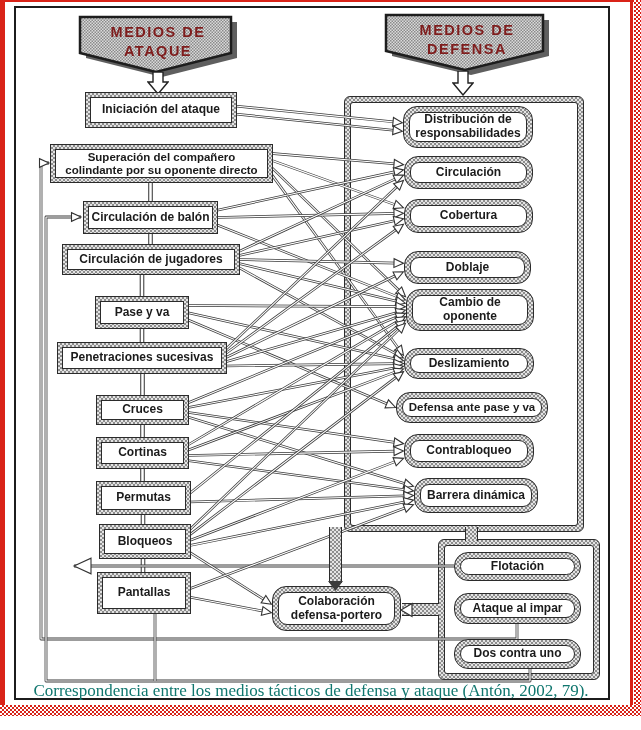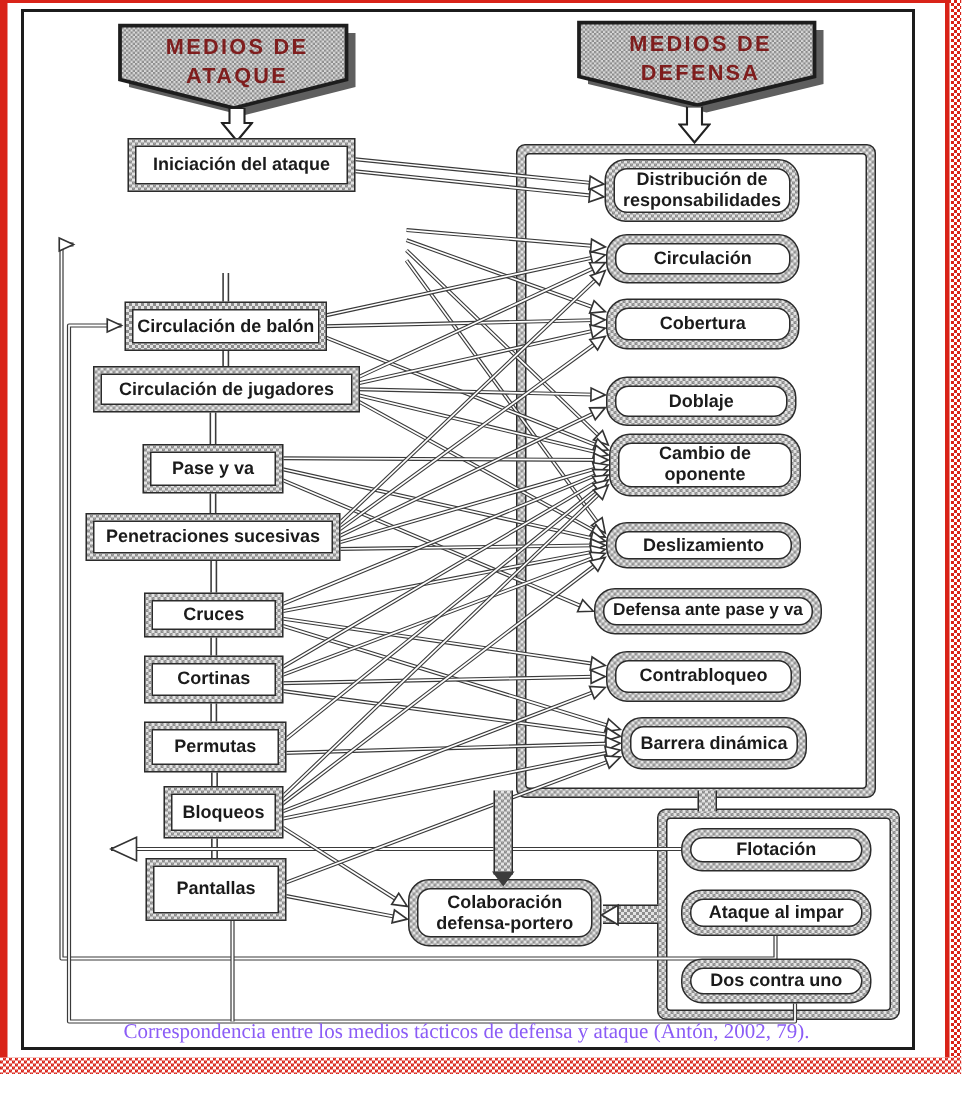--- a/index.html
+++ b/index.html
@@ -36,21 +36,21 @@
 
   .blockarrow{position:absolute;z-index:3;}
 
   .tbar{position:absolute;z-index:3;box-sizing:border-box;}
   .tbar.v{border-left:1.2px solid #2b2b2b;border-right:1.2px solid #2b2b2b;}
   .tbar.h{border-top:1.2px solid #2b2b2b;border-bottom:1.2px solid #2b2b2b;}
 
   .static-arrows{position:absolute;left:0;top:0;z-index:4;pointer-events:none;}
 
   .caption{position:absolute;left:20px;top:681px;width:582px;text-align:center;
-    font-family:"Liberation Serif",serif;font-size:14px;color:#8b5cf6;z-index:4;}
+    font-family:"Liberation Serif",serif;font-size:17px;color:#0f766e;z-index:4;}
 
   .red-left{position:absolute;left:0;top:0;width:5px;height:716px;background:#d92318;z-index:5;}
   .red-top{position:absolute;left:0;top:0;width:641px;height:2px;background:#d92318;z-index:5;}
   .red-line-right{position:absolute;left:630px;top:0;width:3px;height:716px;background:#d92318;z-index:5;}
   .red-band-right{position:absolute;left:634px;top:0;width:7px;height:716px;z-index:5;}
   .red-band-bottom{position:absolute;left:0;top:705px;width:641px;height:11px;z-index:5;}
 </style>
 </head>
 <body>
 
@@ -240,20 +240,24 @@
   <svg class="blockarrow" style="left:147px;top:72px" width="22" height="23" viewBox="0 0 22 23">
     <polygon points="6,0 16,0 16,10 21,10 11,22 1,10 6,10" fill="#fff" stroke="#222" stroke-width="1.4"></polygon>
   </svg>
   <svg class="blockarrow" style="left:452px;top:71px" width="22" height="25" viewBox="0 0 22 25">
     <polygon points="6,0 16,0 16,12 21,12 11,24 1,12 6,12" fill="#fff" stroke="#222" stroke-width="1.4"></polygon>
   </svg>
 
   <div class="node checker" id="n-iniciacion" style="left:85px;top:92px;width:152px;height:36px">
       <div class="inner">Iniciación del ataque</div>
     </div>
+  <div class="node checker" id="n-superacion" style="left:50px;top:144px;width:223px;height:39px">
+      <div class="inner" style="font-size:11.5px">Superación del compañero
+colindante por su oponente directo</div>
+    </div>
   <div class="node checker" id="n-circulacion_balon" style="left:83px;top:201px;width:135px;height:33px">
       <div class="inner">Circulación de balón</div>
     </div>
   <div class="node checker" id="n-circulacion_jugadores" style="left:62px;top:244px;width:178px;height:31px">
       <div class="inner">Circulación de jugadores</div>
     </div>
   <div class="node checker" id="n-pase_y_va" style="left:95px;top:296px;width:94px;height:33px">
       <div class="inner">Pase y va</div>
     </div>
   <div class="node checker" id="n-penetraciones" style="left:57px;top:342px;width:170px;height:32px">
@@ -261,21 +265,21 @@
     </div>
   <div class="node checker" id="n-cruces" style="left:96px;top:395px;width:93px;height:30px">
       <div class="inner">Cruces</div>
     </div>
   <div class="node checker" id="n-cortinas" style="left:96px;top:437px;width:93px;height:32px">
       <div class="inner">Cortinas</div>
     </div>
   <div class="node checker" id="n-permutas" style="left:96px;top:481px;width:95px;height:34px">
       <div class="inner">Permutas</div>
     </div>
-  <div class="node checker" id="n-bloqueos" style="left:109px;top:524px;width:80px;height:35px">
+  <div class="node checker" id="n-bloqueos" style="left:99px;top:524px;width:92px;height:35px">
       <div class="inner">Bloqueos</div>
     </div>
   <div class="node checker" id="n-pantallas" style="left:97px;top:572px;width:94px;height:42px">
       <div class="inner">Pantallas</div>
     </div>
 
   <div class="node round checker" id="n-distribucion" style="left:403px;top:106px;width:130px;height:42px">
       <div class="inner">Distribución de
 responsabilidades</div>
     </div>

